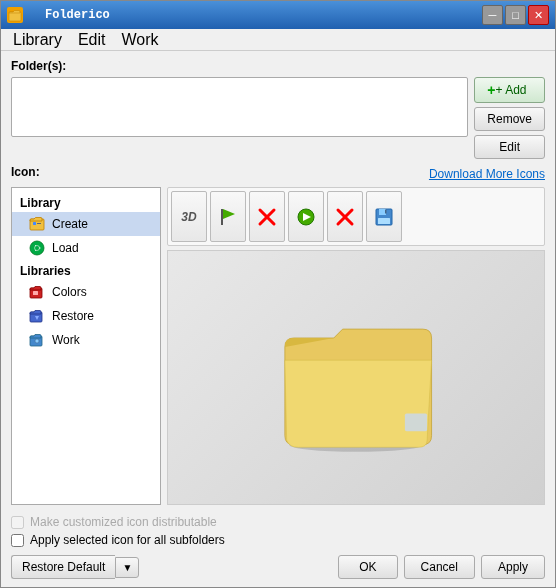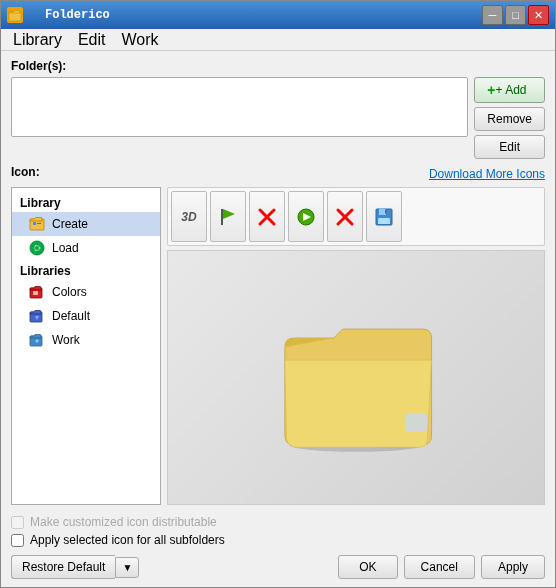--- a/index.html
+++ b/index.html
@@ -400,21 +400,21 @@
             <span>Colors</span>
           </div>
           <div class="tree-item">
             <div class="tree-icon">
               <svg width="18" height="18" viewBox="0 0 18 18">
                 <rect x="2" y="5" width="12" height="10" rx="1" fill="#4466cc" stroke="#223388" stroke-width="0.8"></rect>
                 <path d="M2 7 Q2 5 3 5 L6 5 L7 3.5 L12 3.5 Q13 3.5 13 5 L13 7 Z" fill="#4466cc" stroke="#223388" stroke-width="0.8"></path>
                 <polygon points="7,9 11,9 9,13" fill="#88aaff"></polygon>
               </svg>
             </div>
-            <span>Default</span>
+            <span>Restore</span>
           </div>
           <div class="tree-item">
             <div class="tree-icon">
               <svg width="18" height="18" viewBox="0 0 18 18">
                 <rect x="2" y="5" width="12" height="10" rx="1" fill="#4488cc" stroke="#226688" stroke-width="0.8"></rect>
                 <path d="M2 7 Q2 5 3 5 L6 5 L7 3.5 L12 3.5 Q13 3.5 13 5 L13 7 Z" fill="#4488cc" stroke="#226688" stroke-width="0.8"></path>
                 <circle cx="9" cy="10" r="2" fill="#88ccff" stroke="#446688" stroke-width="0.5"></circle>
               </svg>
             </div>
             <span>Work</span>

